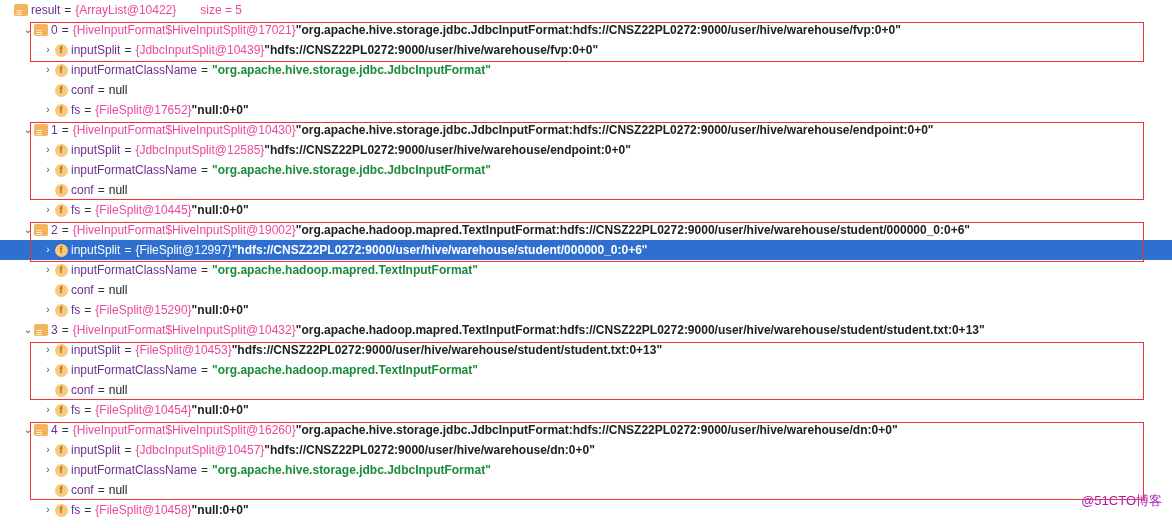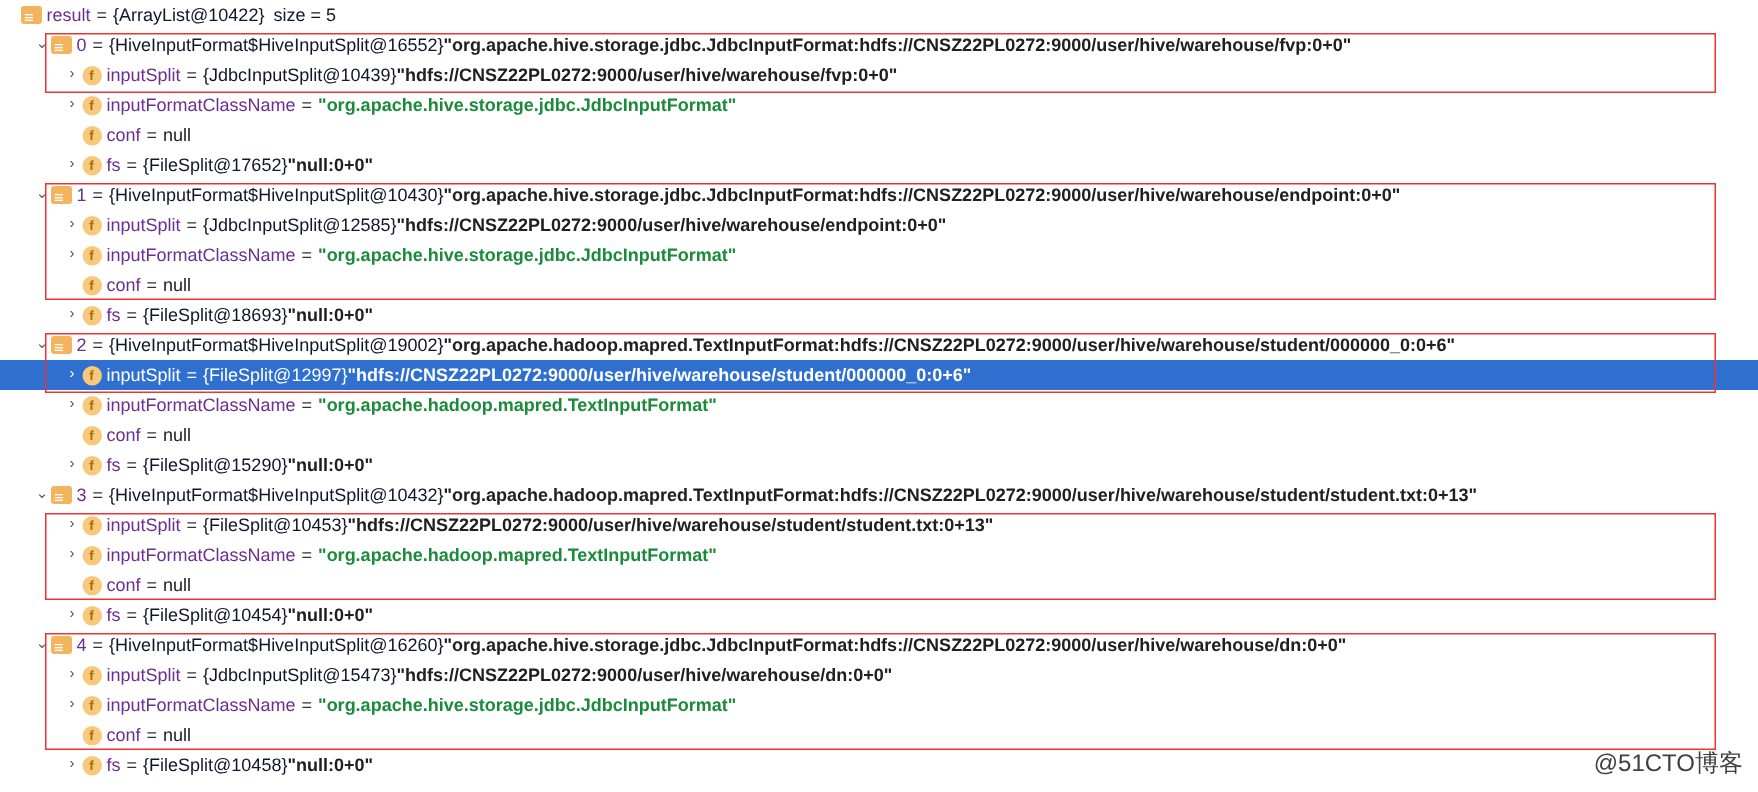--- a/index.html
+++ b/index.html
@@ -55,64 +55,64 @@
     width:14px;height:12px;display:inline-block;background:#f4b45d;border-radius:2px;position:relative;
   }
   .icon-obj::before{
     content:"≡";position:absolute;left:2px;top:-2px;font-size:11px;color:#fff;
   }
   .icon-field {
     width:13px;height:13px;border-radius:50%;background:#f8c97a;display:inline-flex;align-items:center;justify-content:center;color:#a66b10;font-size:9px;font-weight:bold;
   }
   .var-name { color:#6b2e91; }
   .eq { color:#333; padding:0 4px; }
-  .gray { color:#0f172a; }
+  .gray { color:#ec4899; }
   .str { color:#1a8b3a; }
   .val { color:#202020; }
   .bold { font-weight:bold;}
   .selected {
     background:#2f6fd0;
     color:#fff !important;
   }
   .selected .var-name, .selected .eq, .selected .gray, .selected .str, .selected .val, .selected .arrow, .selected .bold {
     color: #fff !important;
   }
   .hl-red {
     position:absolute;
     border:1px solid #e33;
     pointer-events:none;
     z-index:5;
   }
   .watermark{
-    position:absolute;right:10px;bottom:0;color:#404040;font-size:16px;z-index:3;
+    position:absolute;right:10px;bottom:10px;color:#a21caf;font-size:13px;z-index:3;
   }
 </style>
 </head>
 <body>
 
 <div class="row indent0">
   <span class="arrow blank">▾</span>
   <span class="icon-box">
       <span class="icon-list"></span>
     </span>
   <span class="var-name">result</span>
   <span class="eq">=</span>
   <span class="gray">{ArrayList@10422}</span>
-  <span class="gray" style="padding-left:6px">size = 5</span>
+  <span class="gray" style="padding-left:24px">size = 5</span>
 </div>
 
 <div id="items">
     <div class="row indent1">
       <span class="arrow">⌄</span>
       <span class="icon-box">
         <span class="icon-obj"></span>
       </span>
       <span class="var-name">0</span>
       <span class="eq">=</span>
-      <span class="gray">{HiveInputFormat$HiveInputSplit@16552}</span> 
+      <span class="gray">{HiveInputFormat$HiveInputSplit@17021}</span> 
       <span class="val bold">"org.apache.hive.storage.jdbc.JdbcInputFormat:hdfs://CNSZ22PL0272:9000/user/hive/warehouse/fvp:0+0"</span>
     </div>
     <div class="row indent2">
       <span class="arrow">›</span>
       <span class="icon-box">
         <span class="icon-field">f</span>
       </span>
       <span class="var-name">inputSplit</span>
       <span class="eq">=</span>
       <span class="gray">{JdbcInputSplit@10439}</span> 
@@ -184,21 +184,21 @@
       <span class="eq">=</span>
       <span class="val">null</span>
     </div>
     <div class="row indent2">
       <span class="arrow">›</span>
       <span class="icon-box">
         <span class="icon-field">f</span>
       </span>
       <span class="var-name">fs</span>
       <span class="eq">=</span>
-      <span class="gray">{FileSplit@18693}</span> 
+      <span class="gray">{FileSplit@10445}</span> 
       <span class="val bold">"null:0+0"</span>
     </div>
     <div class="row indent1">
       <span class="arrow">⌄</span>
       <span class="icon-box">
         <span class="icon-obj"></span>
       </span>
       <span class="var-name">2</span>
       <span class="eq">=</span>
       <span class="gray">{HiveInputFormat$HiveInputSplit@19002}</span> 
@@ -300,21 +300,21 @@
       <span class="gray">{HiveInputFormat$HiveInputSplit@16260}</span> 
       <span class="val bold">"org.apache.hive.storage.jdbc.JdbcInputFormat:hdfs://CNSZ22PL0272:9000/user/hive/warehouse/dn:0+0"</span>
     </div>
     <div class="row indent2">
       <span class="arrow">›</span>
       <span class="icon-box">
         <span class="icon-field">f</span>
       </span>
       <span class="var-name">inputSplit</span>
       <span class="eq">=</span>
-      <span class="gray">{JdbcInputSplit@15473}</span> 
+      <span class="gray">{JdbcInputSplit@10457}</span> 
       <span class="val bold">"hdfs://CNSZ22PL0272:9000/user/hive/warehouse/dn:0+0"</span>
     </div>
     <div class="row indent2">
       <span class="arrow">›</span>
       <span class="icon-box">
         <span class="icon-field">f</span>
       </span>
       <span class="var-name">inputFormatClassName</span>
       <span class="eq">=</span>
       <span class="str bold">"org.apache.hive.storage.jdbc.JdbcInputFormat"</span>

